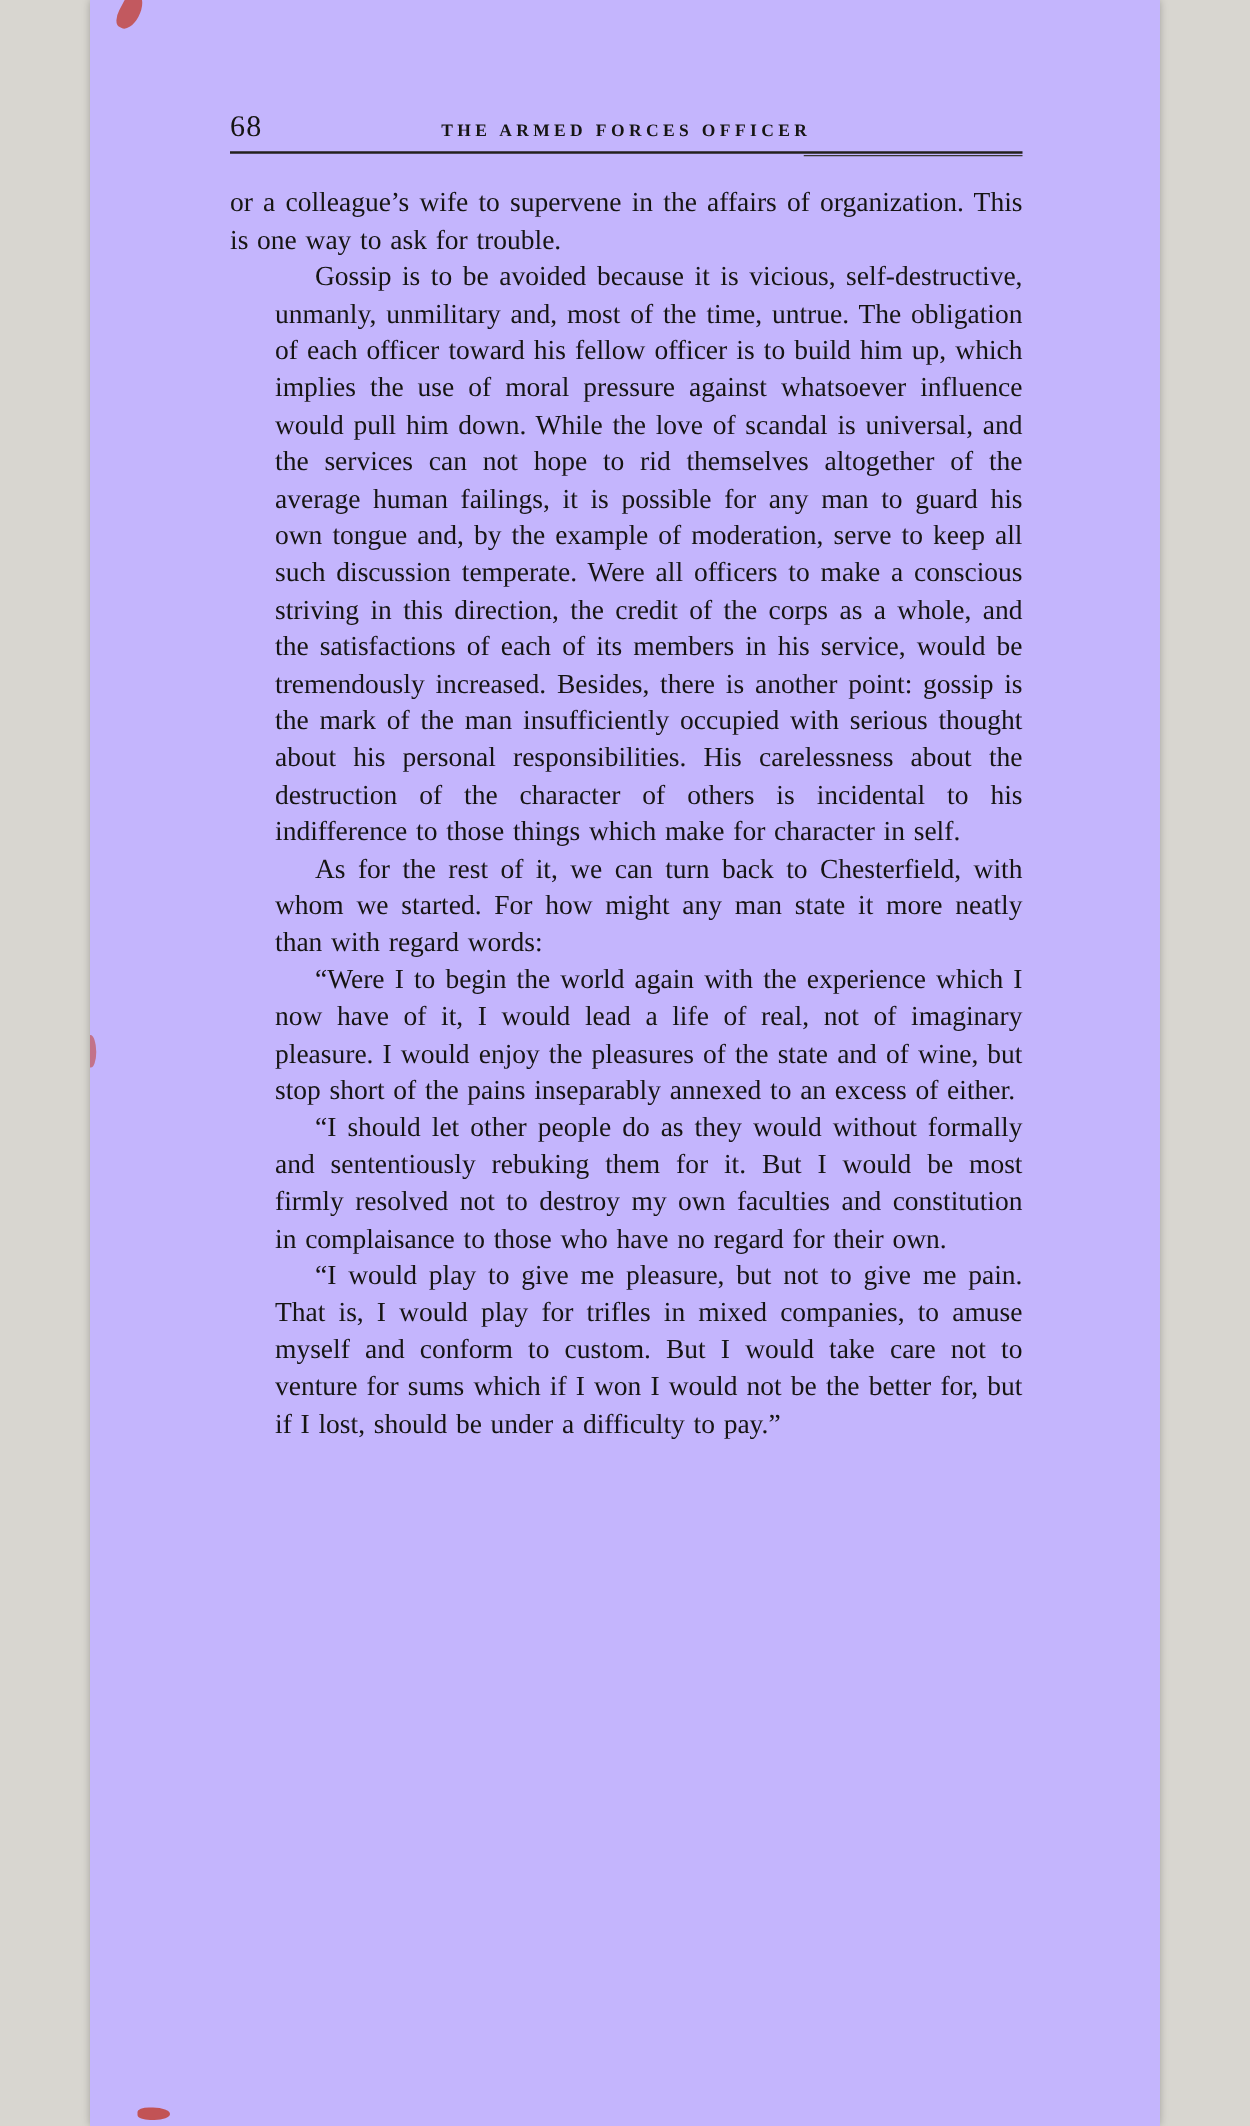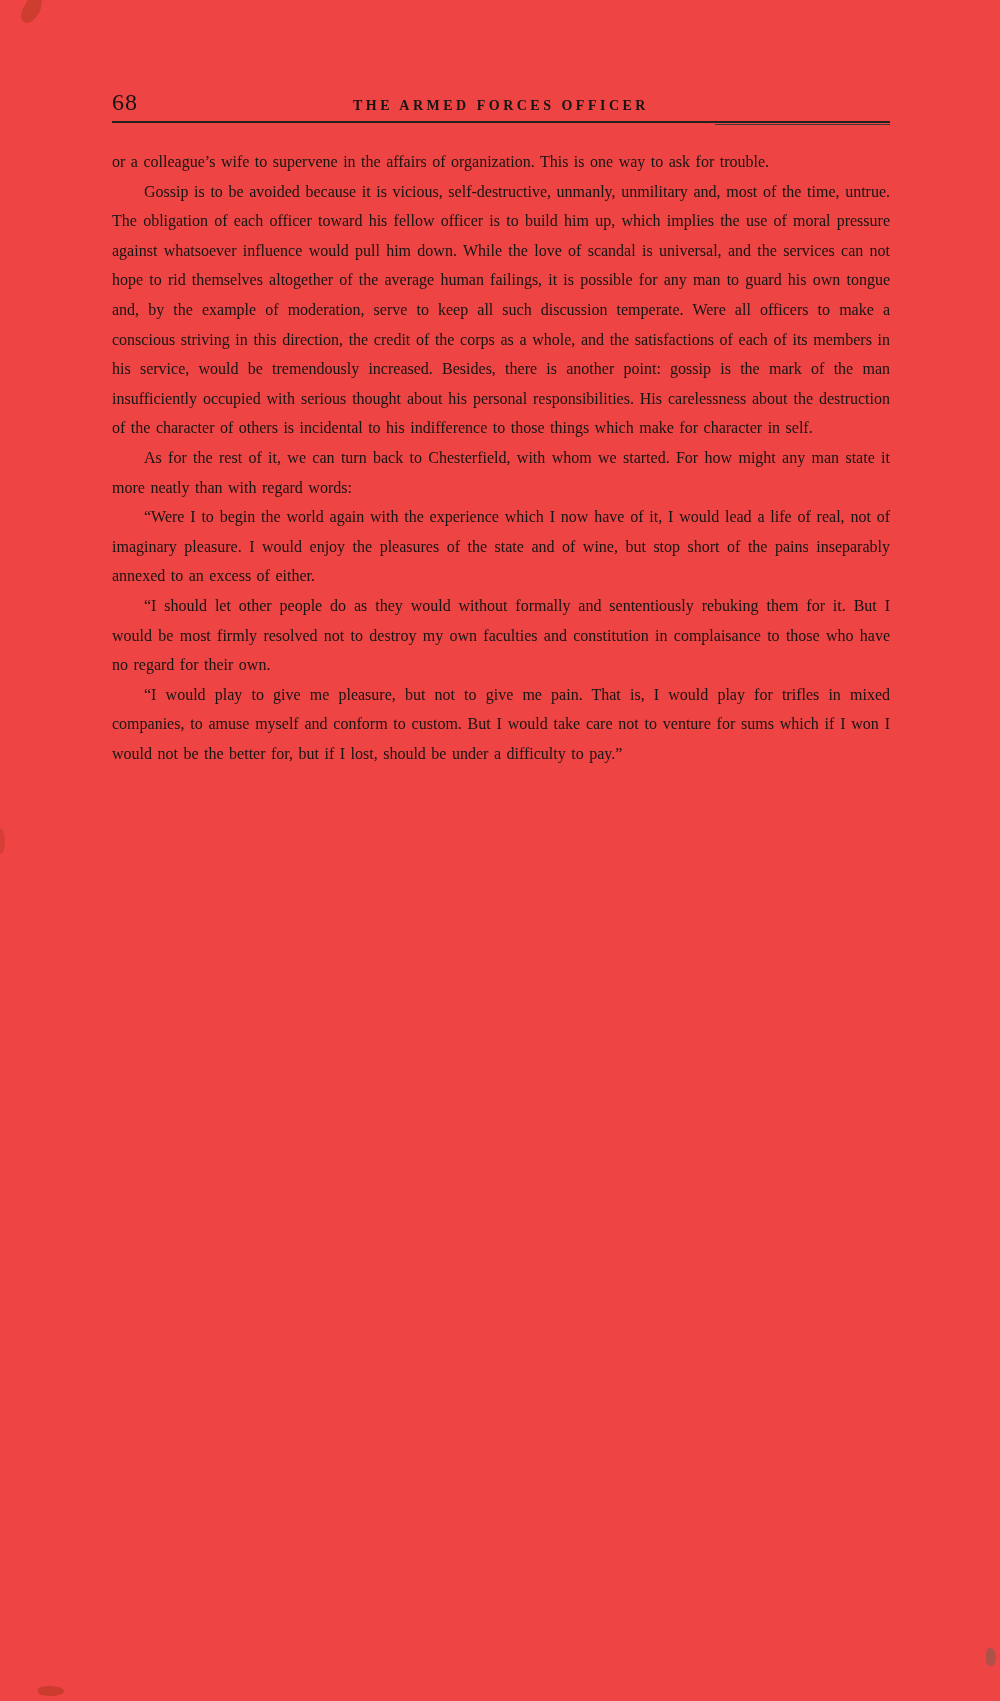--- a/index.html
+++ b/index.html
@@ -2,24 +2,24 @@
 <html><head>
 <meta charset="utf-8">
 <style>
   html, body {
     margin: 0;
     padding: 0;
     background: #d8d6d0;
   }
   .page {
     position: relative;
-    width: 1000px;
+    width: 856px;
     height: 1701px;
     margin: 0 auto;
-    background: #ef4444;
+    background: #c4b5fd;
     font-family: "Liberation Serif", "DejaVu Serif", serif;
     color: #161513;
     overflow: hidden;
     box-shadow: 0 0 6px rgba(0,0,0,.25);
   }
   .content {
     position: absolute;
     left: 112px;
     right: 110px;
     top: 84px;
@@ -55,28 +55,29 @@
     right: 0;
     top: 40px;
     width: 175px;
     border-bottom: 1.5px solid #3a3833;
   }
   .body-text {
     margin-top: 24px;
   }
   .body-text p {
     margin: 0;
-    font-size: 16px;
+    font-size: 22px;
     line-height: 29.6px;
     text-align: justify;
     text-justify: inter-word;
     word-spacing: 1.5px;
   }
   .body-text p.indent {
     text-indent: 32px;
+    margin-left: 36px;
   }
   
   .artifact {
     position: absolute;
     background: #c23b2a;
     opacity: .75;
     border-radius: 40% 60% 55% 45%;
   }
   .artifact-1 { left: 24px; top: -6px; width: 16px; height: 30px; transform: rotate(28deg); }
   .artifact-2 { left: -4px; top: 828px; width: 9px; height: 26px; opacity: .55; }

